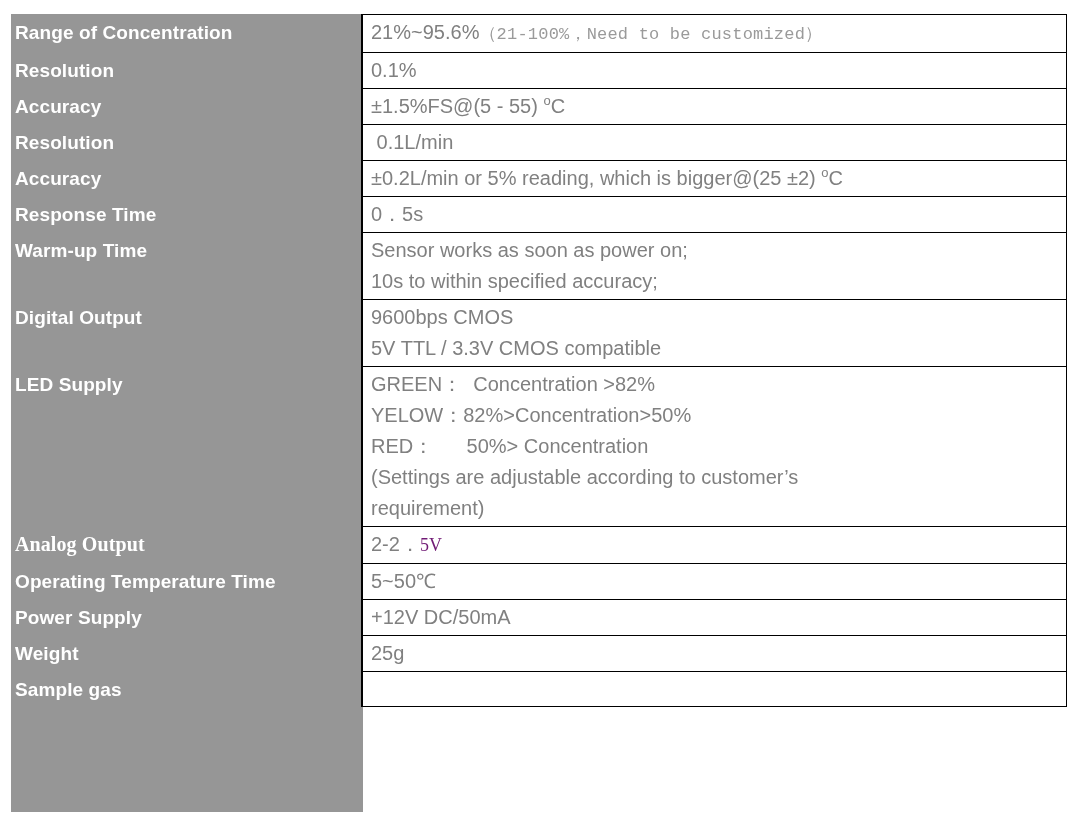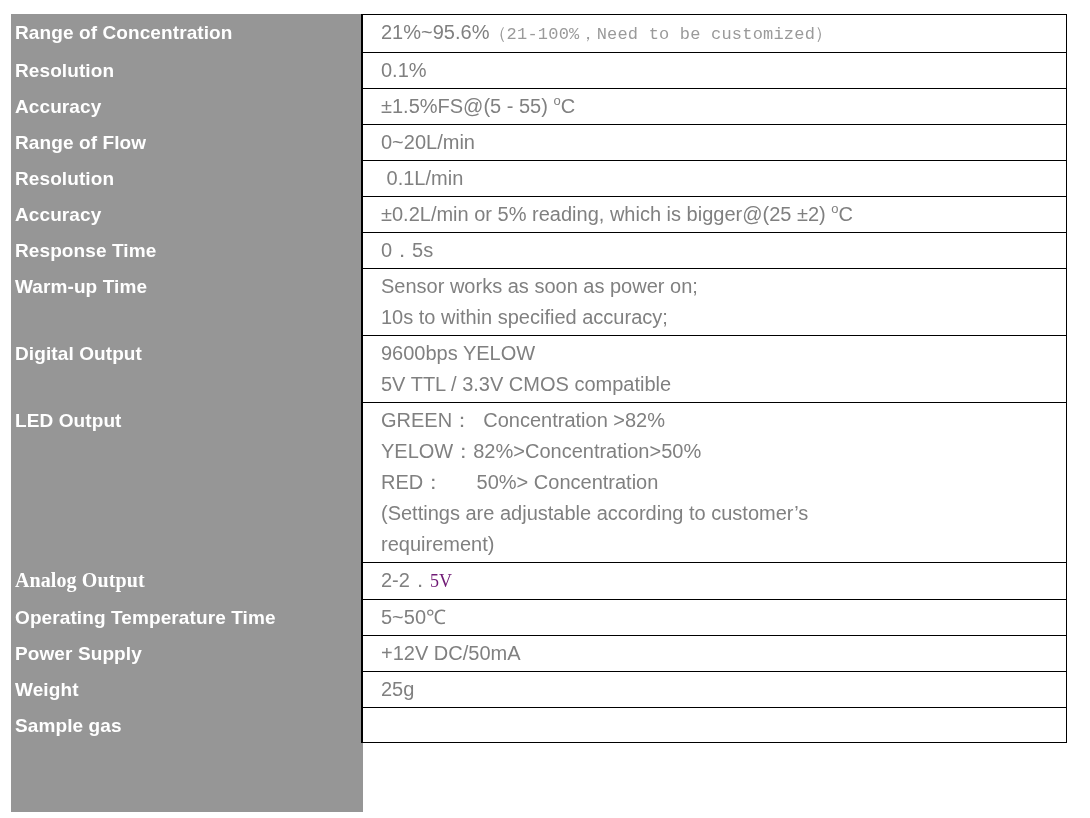--- a/index.html
+++ b/index.html
@@ -67,21 +67,21 @@
     margin-left: 8px;
   }
 
   td.value-cell {
     background: #ffffff;
     color: #808080;
     font-size: 20px;
     line-height: 31px;
     text-align: left;
     vertical-align: top;
-    padding: 2px 6px 2px 18px;
+    padding: 2px 6px 2px 8px;
     border: 1px solid #000000;
     border-left: 2px solid #000000;
     white-space: pre-line;
   }
 
   td.value-cell .line {
     display: block;
     white-space: pre;
   }
 
@@ -122,45 +122,41 @@
         </tr>
         <tr>
           <td class="label-cell">Resolution</td>
           <td class="value-cell"><span class="line"><span>0.1%</span></span></td>
         </tr>
         <tr>
           <td class="label-cell">Accuracy</td>
           <td class="value-cell"><span class="line"><span>±1.5%FS@(5 - 55) </span><span class="sup-deg">o</span><span>C</span></span></td>
         </tr>
         <tr>
-          <td class="label-cell">Range of Flow</td>
-          <td class="value-cell"><span class="line"><span>0~20L/min</span></span></td>
-        </tr>
-        <tr>
           <td class="label-cell">Resolution</td>
           <td class="value-cell"><span class="line"><span> 0.1L/min</span></span></td>
         </tr>
         <tr>
           <td class="label-cell">Accuracy</td>
           <td class="value-cell"><span class="line"><span>±0.2L/min or 5% reading, which is bigger@(25 ±2) </span><span class="sup-deg">o</span><span>C</span></span></td>
         </tr>
         <tr>
           <td class="label-cell">Response Time</td>
           <td class="value-cell"><span class="line"><span>0．5s</span></span></td>
         </tr>
         <tr>
           <td class="label-cell">Warm-up Time</td>
           <td class="value-cell"><span class="line"><span>Sensor works as soon as power on;</span></span><span class="line"><span>10s to within specified accuracy;</span></span></td>
         </tr>
         <tr>
           <td class="label-cell">Digital Output</td>
-          <td class="value-cell"><span class="line"><span>9600bps YELOW</span></span><span class="line"><span>5V TTL / 3.3V CMOS compatible</span></span></td>
+          <td class="value-cell"><span class="line"><span>9600bps CMOS</span></span><span class="line"><span>5V TTL / 3.3V CMOS compatible</span></span></td>
         </tr>
         <tr>
-          <td class="label-cell">LED Output</td>
+          <td class="label-cell">LED Supply</td>
           <td class="value-cell"><span class="line"><span>GREEN：  Concentration &gt;82%</span></span><span class="line"><span>YELOW：82%&gt;Concentration&gt;50%</span></span><span class="line"><span>RED：      50%&gt; Concentration</span></span><span class="line"><span>(Settings are adjustable according to customer’s</span></span><span class="line"><span>requirement)</span></span></td>
         </tr>
         <tr>
           <td class="label-cell serif-label">Analog Output</td>
           <td class="value-cell"><span class="line"><span>2-2．</span><span class="mono-v">5V</span></span></td>
         </tr>
         <tr>
           <td class="label-cell">Operating Temperature Time</td>
           <td class="value-cell"><span class="line"><span>5~50℃</span></span></td>
         </tr>

